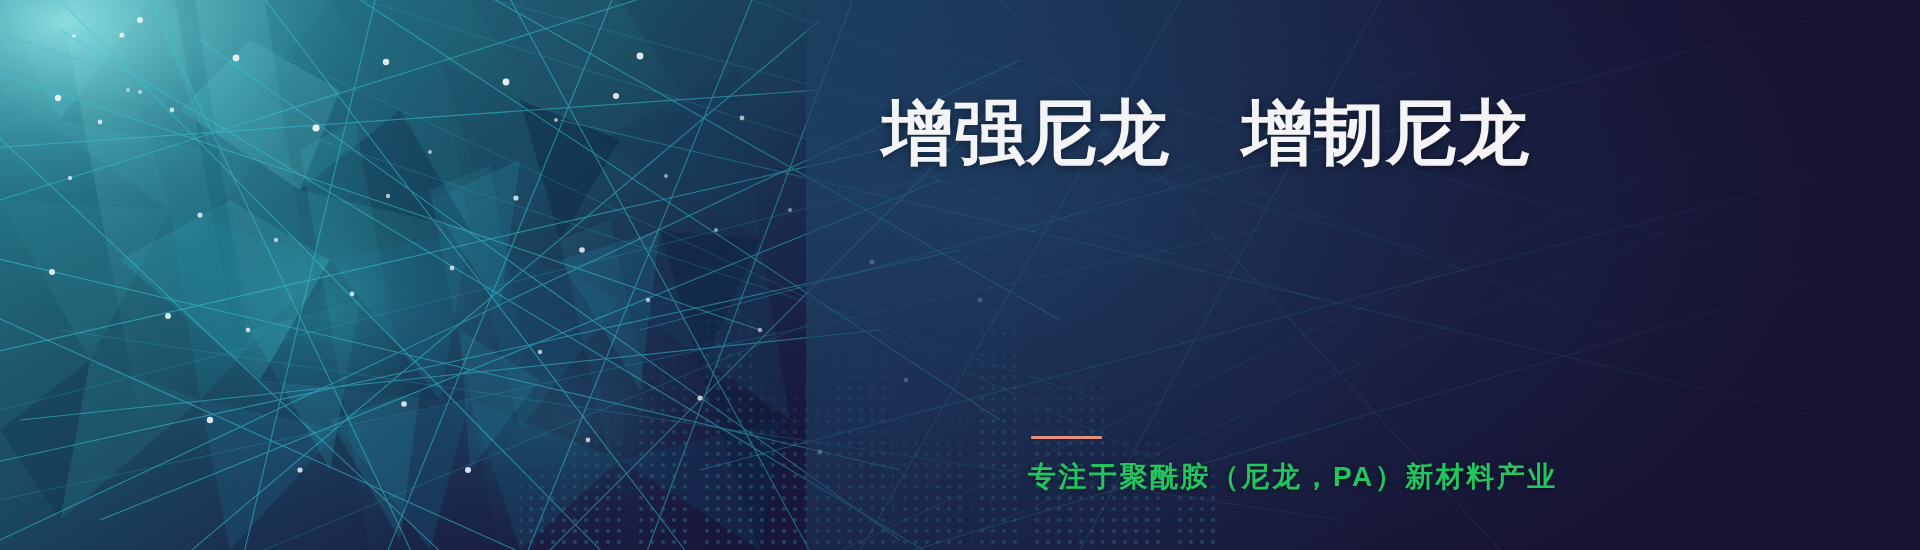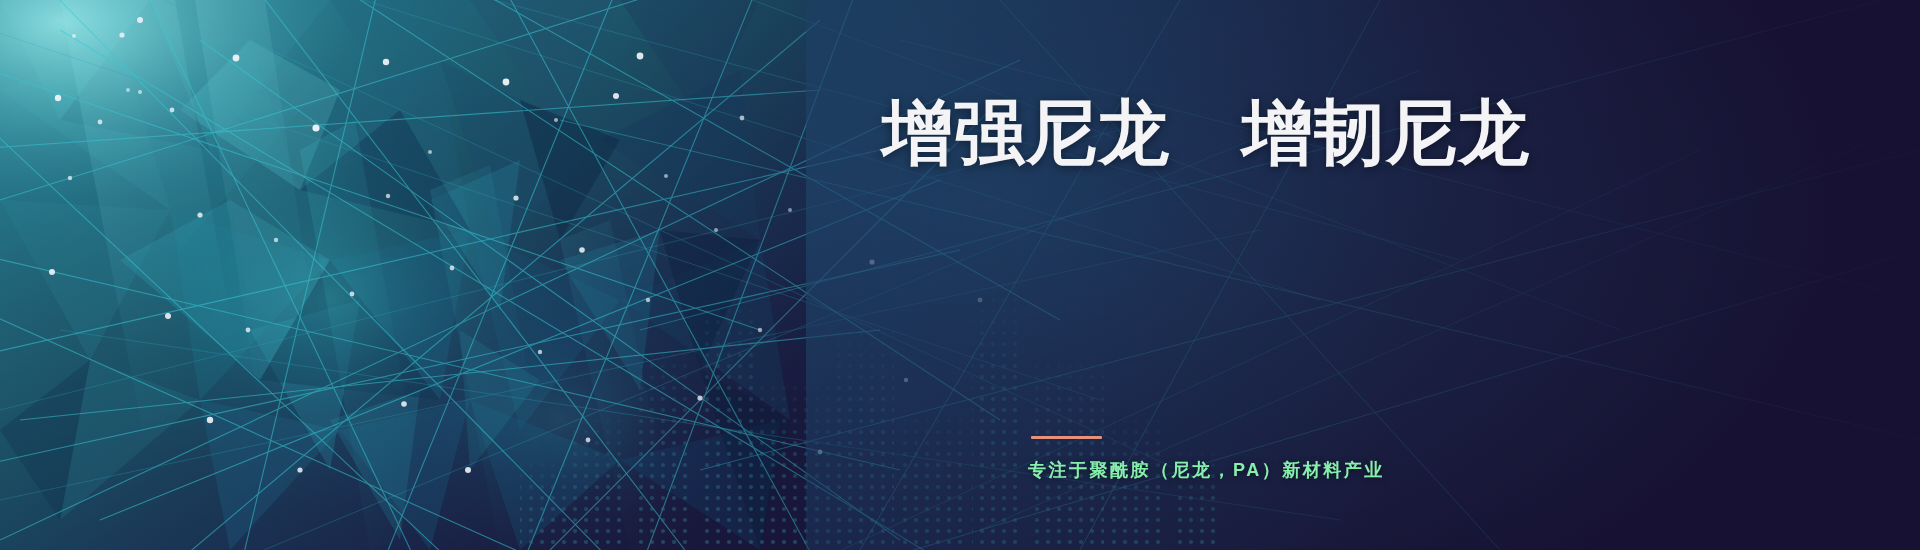--- a/index.html
+++ b/index.html
@@ -47,22 +47,22 @@
   #divider {
     position:absolute;
     left:1031px; top:436px;
     width:71px; height:3px;
     background:#e8917a;
     border-radius:1px;
   }
   #tagline {
     position:absolute;
     left:1028px; top:458px;
-    color:#86efac;
-    font-size:18px;
+    color:#22c55e;
+    font-size:28px;
     font-weight:700;
     letter-spacing:2.5px;
     white-space:pre;
     text-shadow:0 1px 6px rgba(0,0,0,0.5);
   }
 </style>
 </head>
 <body>
 
 <div id="banner">

